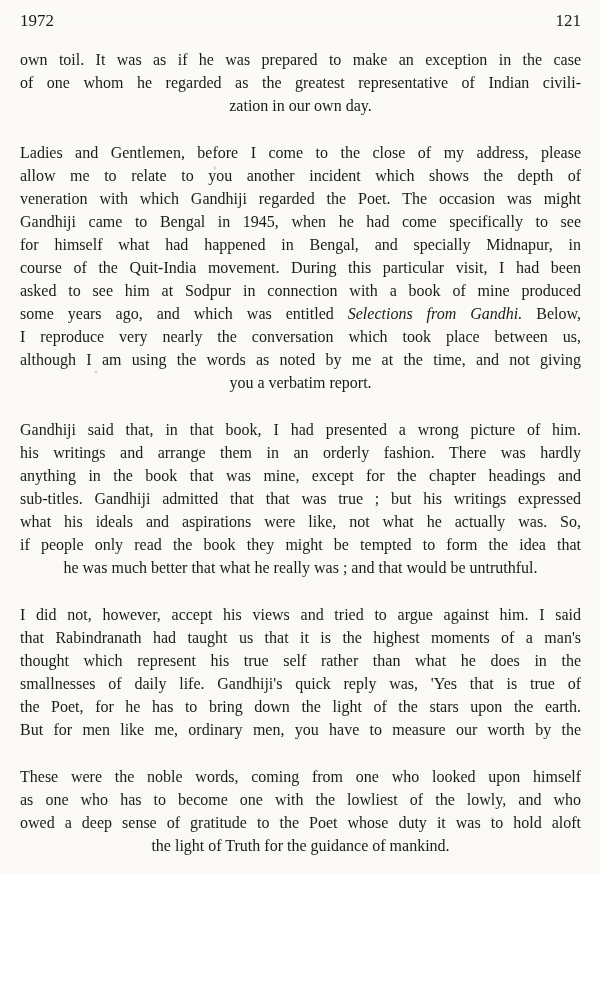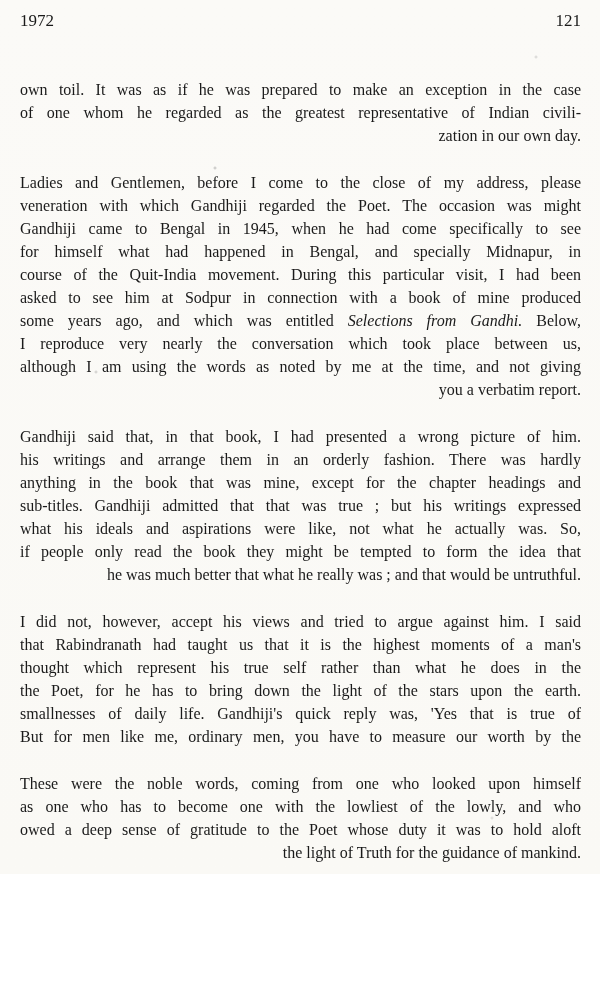--- a/index.html
+++ b/index.html
@@ -25,42 +25,42 @@
     overflow: hidden;
   }
   .running-header {
     display: flex;
     justify-content: space-between;
     align-items: baseline;
     font-size: 17px;
     line-height: 22px;
   }
   .text-block {
-    margin-top: 46px;
+    margin-top: 16px;
   }
   .para {
     margin: 0 0 24px 0;
     font-size: 16px;
     line-height: 23px;
   }
   .para:last-child {
     margin-bottom: 0;
   }
   .line {
     height: 23px;
     overflow: hidden;
     hyphens: none;
   }
   .jline {
     text-align: justify;
     text-align-last: justify;
     word-spacing: -1.5px;
   }
   .lastline {
-    text-align: right;
+    text-align: center;
   }
   .italic {
     font-style: italic;
   }
   .page-footer {
     margin-top: 8px;
     font-size: 22px;
     line-height: 23px;
   }
 </style>
@@ -74,20 +74,21 @@
   </div>
 
   <div class="text-block" id="paragraphs">
       <div class="para">
         <div class="line jline"><span>own toil. It was as if he was prepared to make an exception in the case</span></div>
         <div class="line jline"><span>of one whom he regarded as the greatest representative of Indian civili-</span></div>
         <div class="line lastline"><span>zation in our own day.</span></div>
       </div>
       <div class="para">
         <div class="line jline"><span>Ladies and Gentlemen, before I come to the close of my address, please</span></div>
+        <div class="line jline"><span>allow me to relate to you another incident which shows the depth of</span></div>
         <div class="line jline"><span>veneration with which Gandhiji regarded the Poet. The occasion was might</span></div>
         <div class="line jline"><span>Gandhiji came to Bengal in 1945, when he had come specifically to see</span></div>
         <div class="line jline"><span>for himself what had happened in Bengal, and specially Midnapur, in</span></div>
         <div class="line jline"><span>course of the Quit-India movement. During this particular visit, I had been</span></div>
         <div class="line jline"><span>asked to see him at Sodpur in connection with a book of mine produced</span></div>
         <div class="line jline"><span>some years ago, and which was entitled </span><span class="italic">Selections from Gandhi.</span><span> Below,</span></div>
         <div class="line jline"><span>I reproduce very nearly the conversation which took place between us,</span></div>
         <div class="line jline"><span>although I am using the words as noted by me at the time, and not giving</span></div>
         <div class="line lastline"><span>you a verbatim report.</span></div>
       </div>
@@ -97,22 +98,22 @@
         <div class="line jline"><span>anything in the book that was mine, except for the chapter headings and</span></div>
         <div class="line jline"><span>sub-titles. Gandhiji admitted that that was true ; but his writings expressed</span></div>
         <div class="line jline"><span>what his ideals and aspirations were like, not what he actually was. So,</span></div>
         <div class="line jline"><span>if people only read the book they might be tempted to form the idea that</span></div>
         <div class="line lastline"><span>he was much better that what he really was ; and that would be untruthful.</span></div>
       </div>
       <div class="para">
         <div class="line jline"><span>I did not, however, accept his views and tried to argue against him. I said</span></div>
         <div class="line jline"><span>that Rabindranath had taught us that it is the highest moments of a man's</span></div>
         <div class="line jline"><span>thought which represent his true self rather than what he does in the</span></div>
+        <div class="line jline"><span>smallnesses of daily life. Gandhiji's quick reply was, 'Yes that is true of</span></div>
         <div class="line jline"><span>the Poet, for he has to bring down the light of the stars upon the earth.</span></div>
-        <div class="line jline"><span>smallnesses of daily life. Gandhiji's quick reply was, 'Yes that is true of</span></div>
         <div class="line jline"><span>But for men like me, ordinary men, you have to measure our worth by the</span></div>
       </div>
       <div class="para">
         <div class="line jline"><span>These were the noble words, coming from one who looked upon himself</span></div>
         <div class="line jline"><span>as one who has to become one with the lowliest of the lowly, and who</span></div>
         <div class="line jline"><span>owed a deep sense of gratitude to the Poet whose duty it was to hold aloft</span></div>
         <div class="line lastline"><span>the light of Truth for the guidance of mankind.</span></div>
       </div>
       <div class="para">
         <div class="line jline"><span>We feel humble and grateful that we have been privileged to see both the</span></div>

